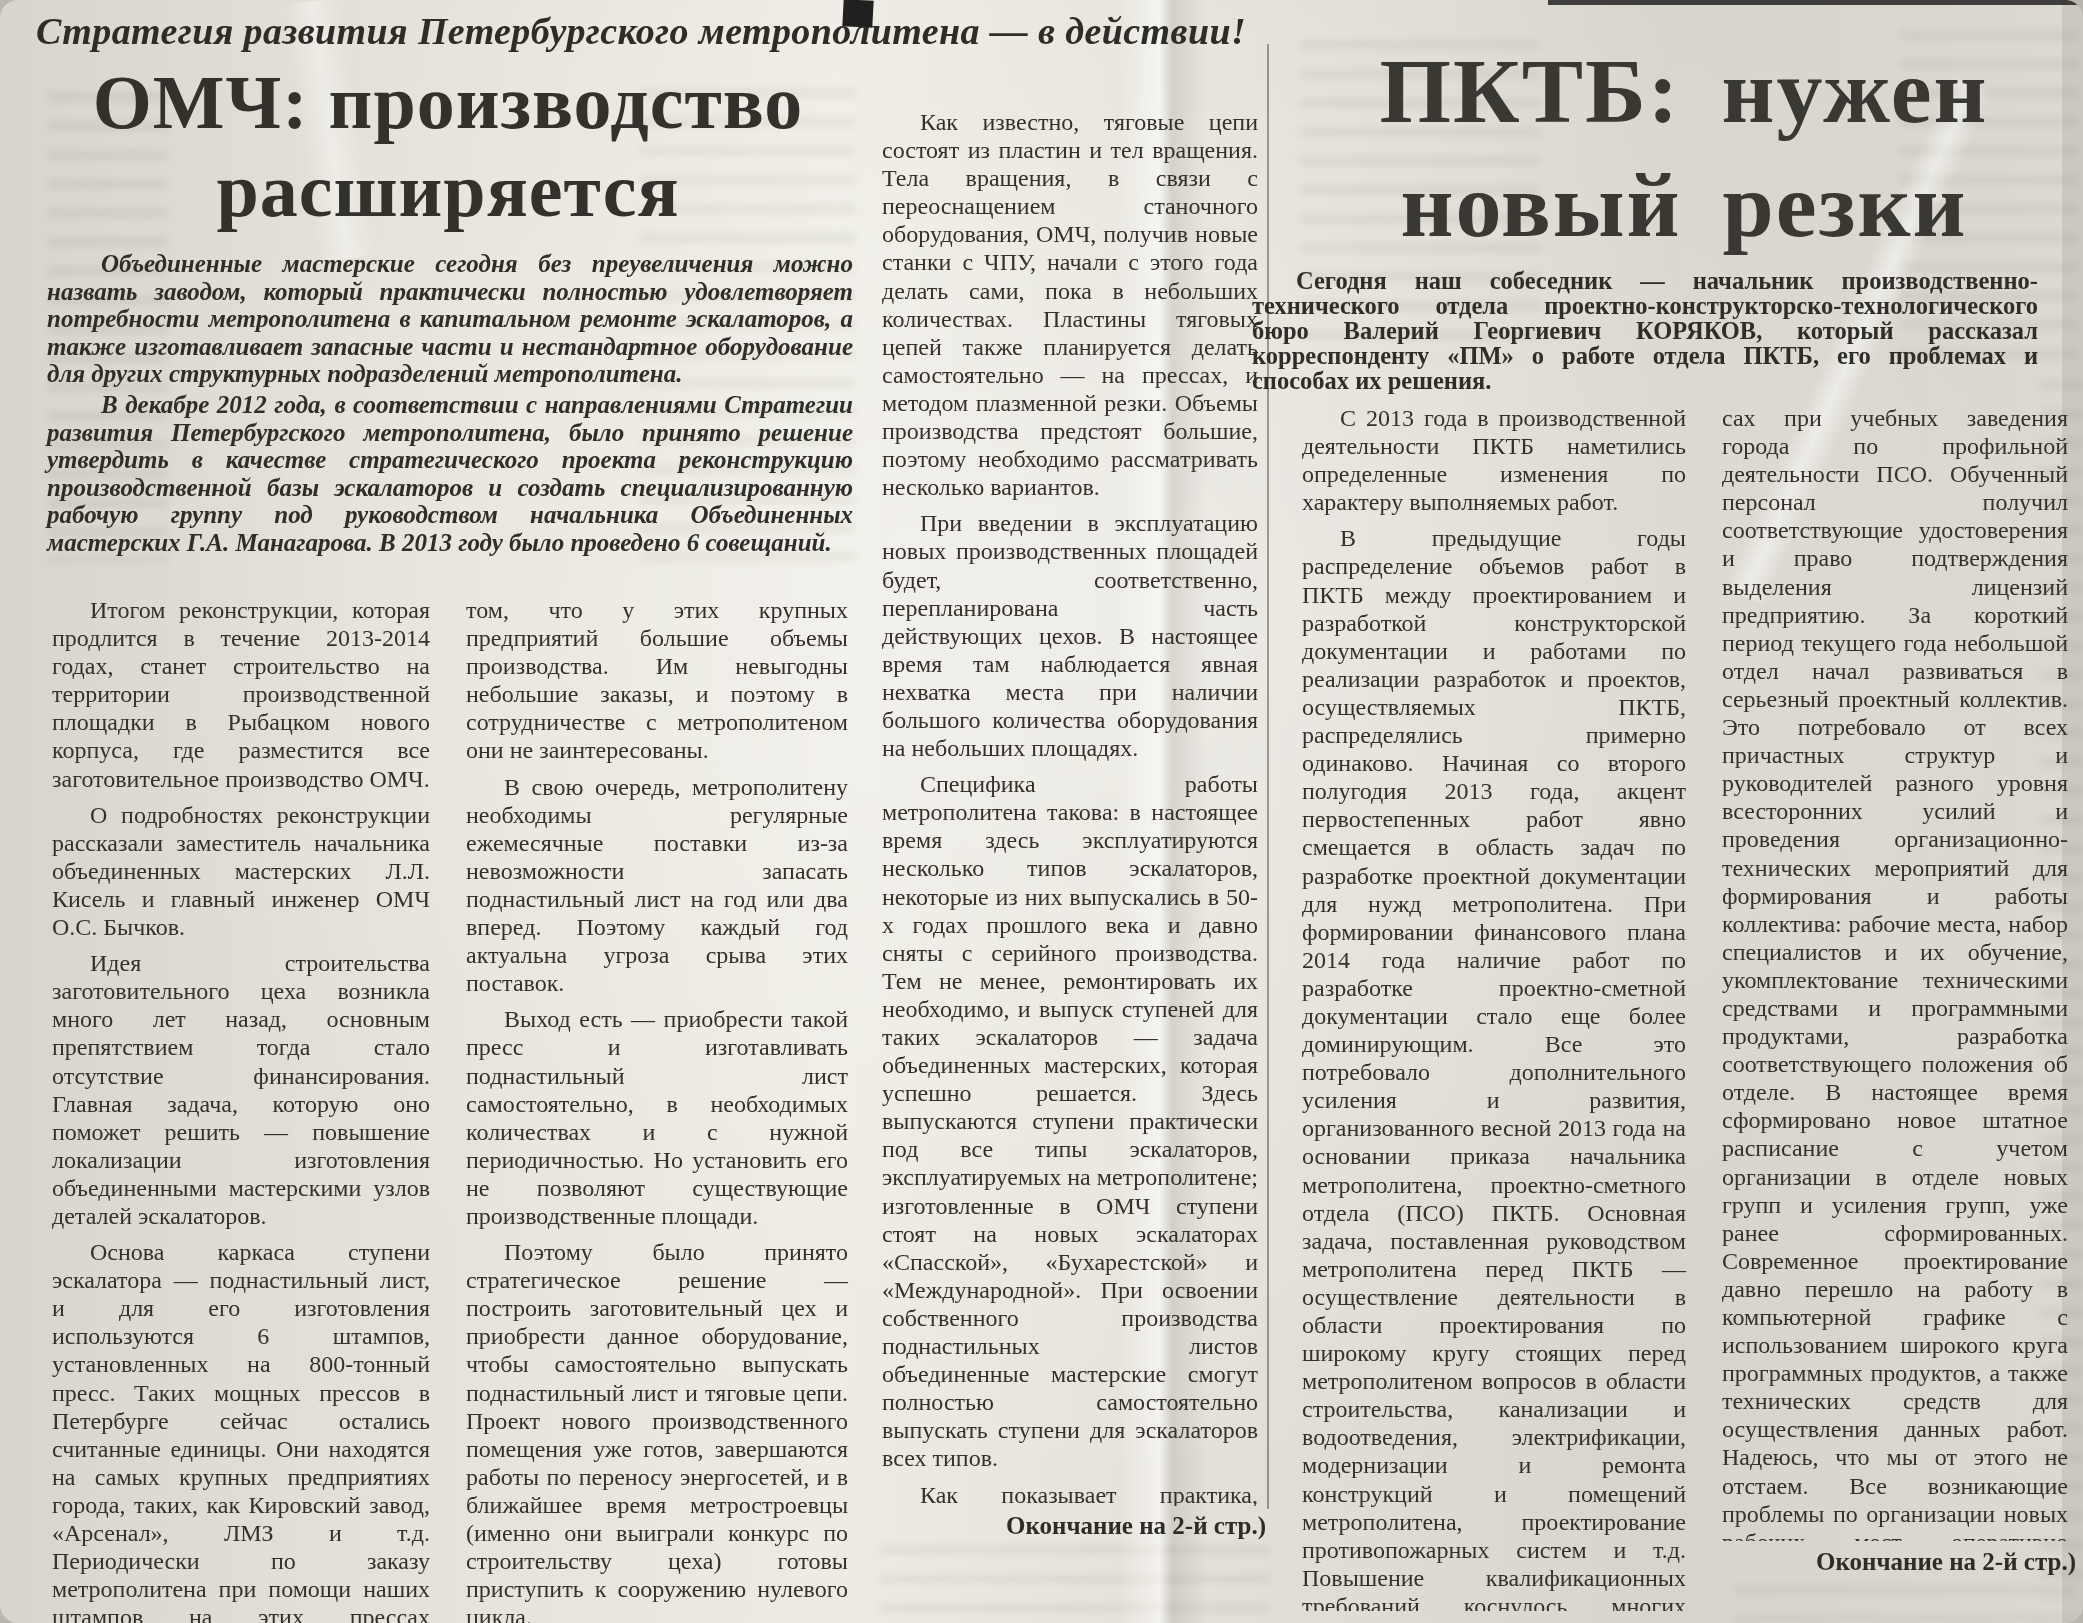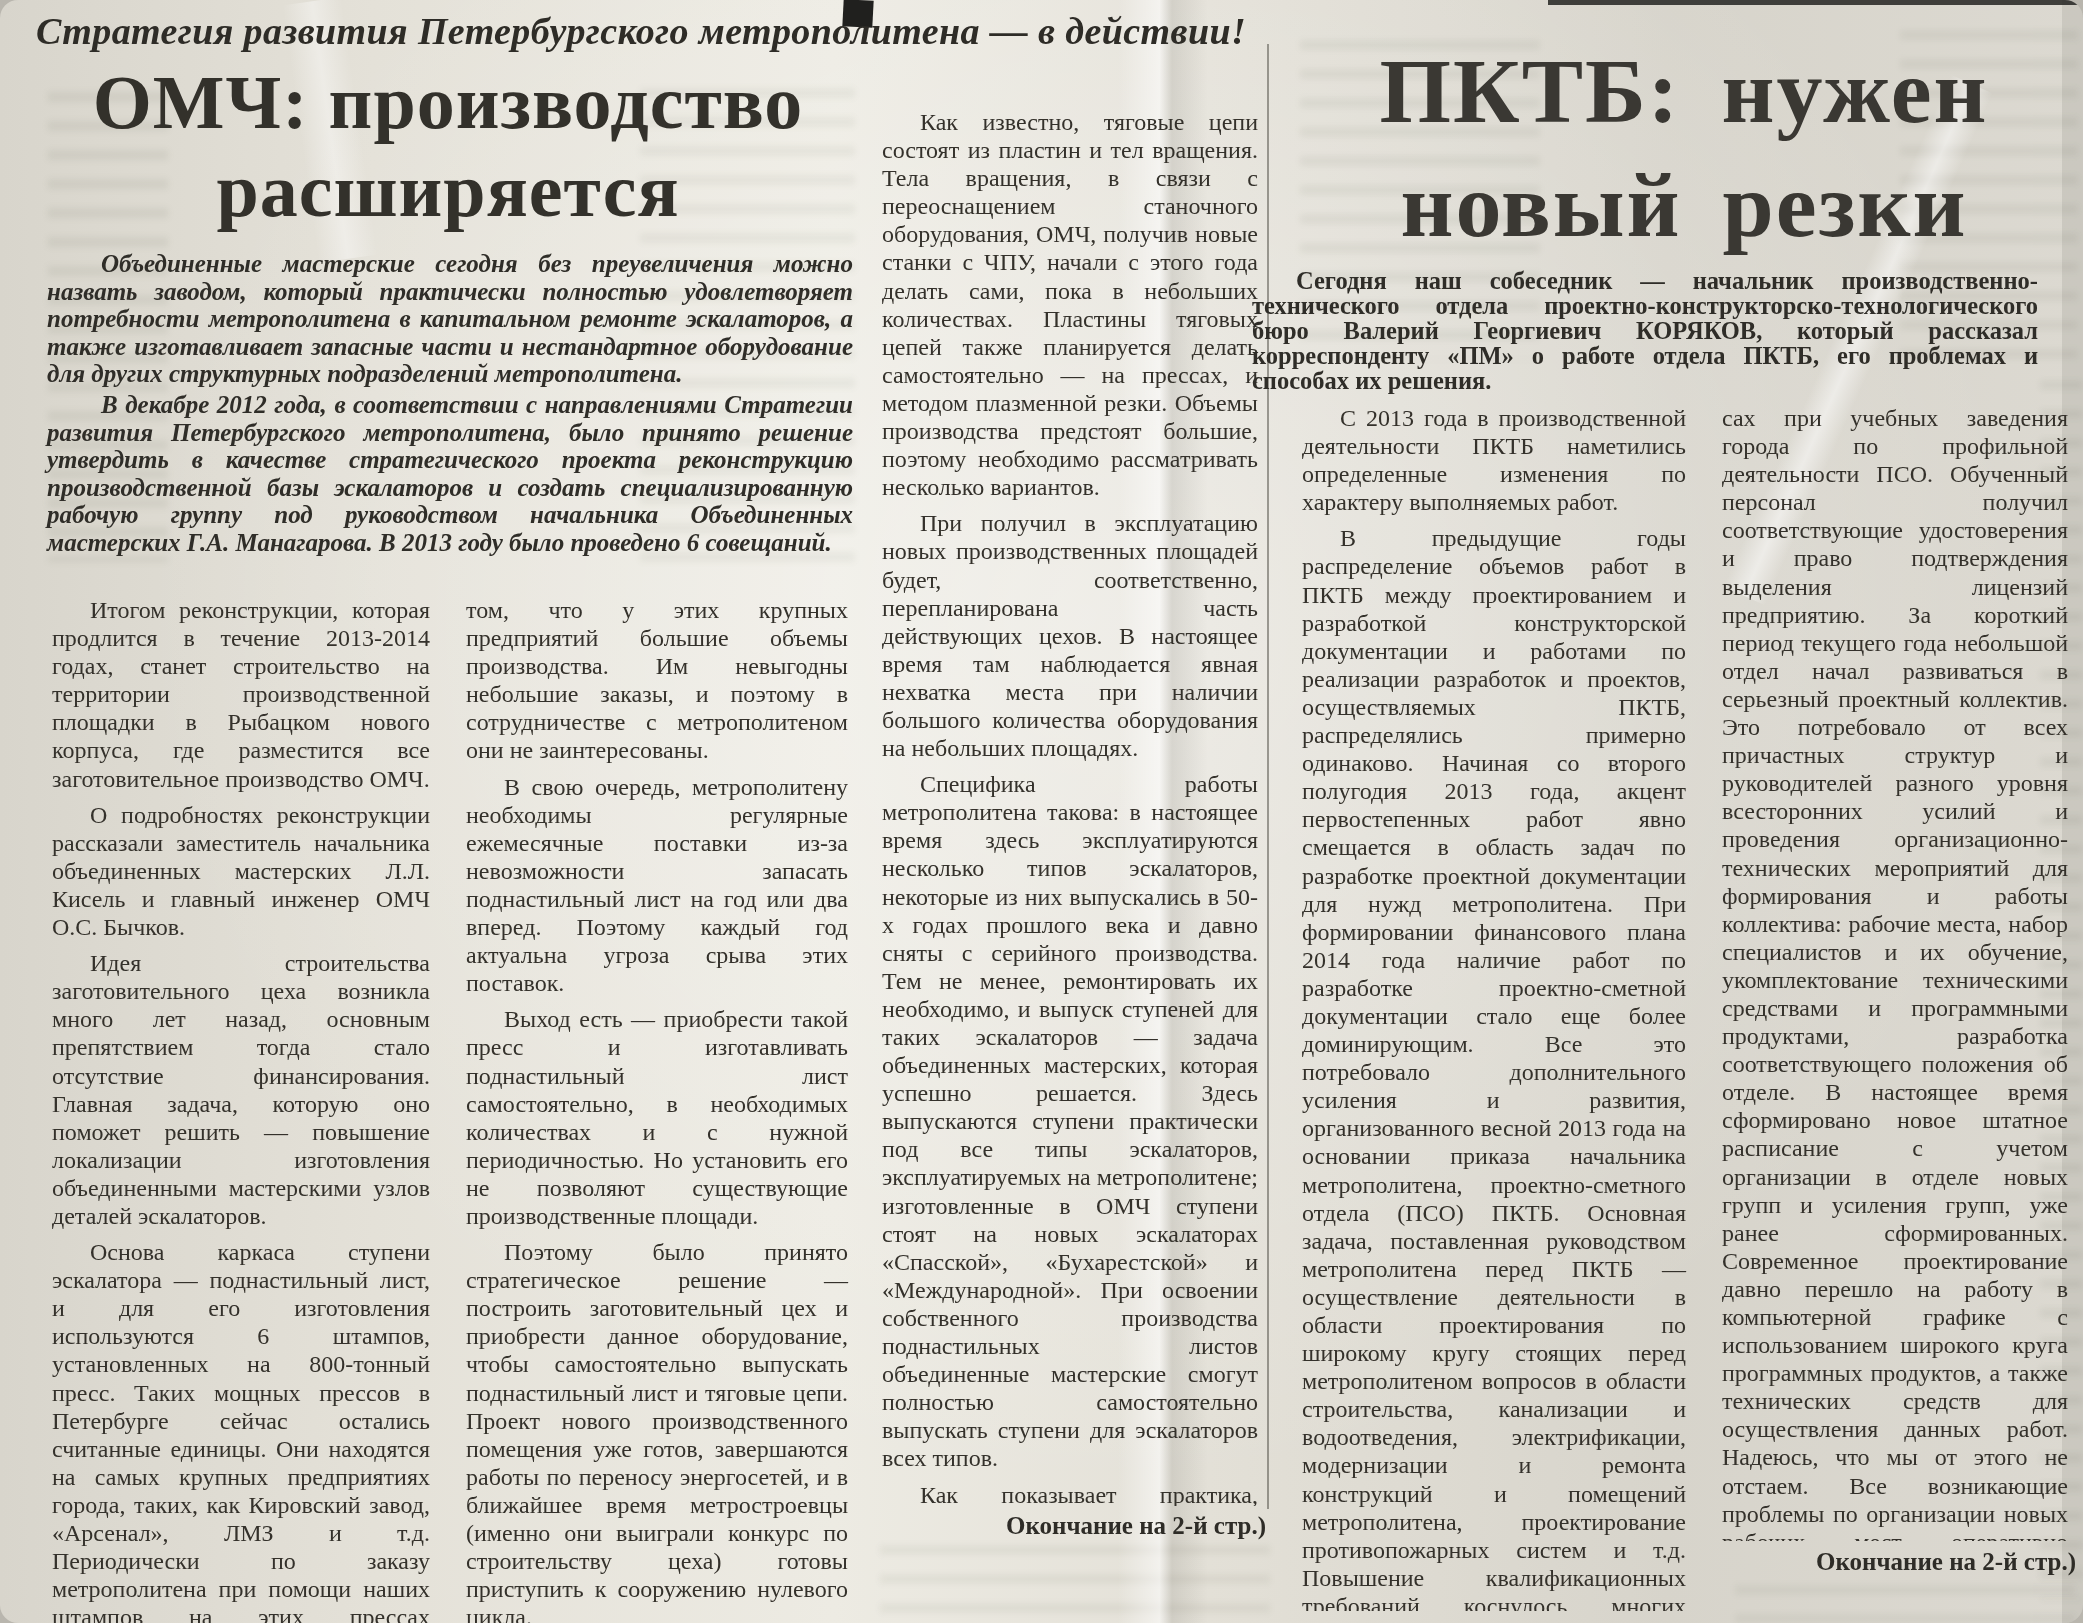--- a/index.html
+++ b/index.html
@@ -101,21 +101,21 @@
 
   <div class="abs col col-l2">
     <p class="cont">том, что у этих крупных предприятий большие объемы производства. Им невыгодны небольшие заказы, и поэтому в сотрудничестве с метрополитеном они не заинтересованы.</p>
     <p>В свою очередь, метрополитену необходимы регулярные ежемесячные поставки из-за невозможности запасать поднастильный лист на год или два вперед. Поэтому каждый год актуальна угроза срыва этих поставок.</p>
     <p>Выход есть — приобрести такой пресс и изготавливать поднастильный лист самостоятельно, в необходимых количествах и с нужной периодичностью. Но установить его не позволяют существующие производственные площади.</p>
     <p>Поэтому было принято стратегическое решение — построить заготовительный цех и приобрести данное оборудование, чтобы самостоятельно выпускать поднастильный лист и тяговые цепи. Проект нового производственного помещения уже готов, завершаются работы по переносу энергосетей, и в ближайшее время метростроевцы (именно они выиграли конкурс по строительству цеха) готовы приступить к сооружению нулевого цикла.</p>
   </div>
 
   <div class="abs col col-m">
     <p>Как известно, тяговые цепи состоят из пластин и тел вращения. Тела вращения, в связи с переоснащением станочного оборудования, ОМЧ, получив новые станки с ЧПУ, начали с этого года делать сами, пока в небольших количествах. Пластины тяговых цепей также планируется делать самостоятельно — на прессах, и методом плазменной резки. Объемы производства предстоят большие, поэтому необходимо рассматривать несколько вариантов.</p>
-    <p>При получил в эксплуатацию новых производственных площадей будет, соответственно, перепланирована часть действующих цехов. В настоящее время там наблюдается явная нехватка места при наличии большого количества оборудования на небольших площадях.</p>
+    <p>При введении в эксплуатацию новых производственных площадей будет, соответственно, перепланирована часть действующих цехов. В настоящее время там наблюдается явная нехватка места при наличии большого количества оборудования на небольших площадях.</p>
     <p>Специфика работы метрополитена такова: в настоящее время здесь эксплуатируются несколько типов эскалаторов, некоторые из них выпускались в 50-х годах прошлого века и давно сняты с серийного производства. Тем не менее, ремонтировать их необходимо, и выпуск ступеней для таких эскалаторов — задача объединенных мастерских, которая успешно решается. Здесь выпускаются ступени практически под все типы эскалаторов, эксплуатируемых на метрополитене; изготовленные в ОМЧ ступени стоят на новых эскалаторах «Спасской», «Бухарестской» и «Международной». При освоении собственного производства поднастильных листов объединенные мастерские смогут полностью самостоятельно выпускать ступени для эскалаторов всех типов.</p>
     <p>Как показывает практика, большое количество остановок эскалаторов на станциях происходит по причине схода полиуретановых ободов с бегунков. Это</p>
   </div>
   <div class="abs continuation cont-mid">Окончание на 2-й стр.)</div>
 
   <div class="abs title-right">
     <div>ПКТБ: нужен</div>
     <div>новый резки</div>
   </div>
 

